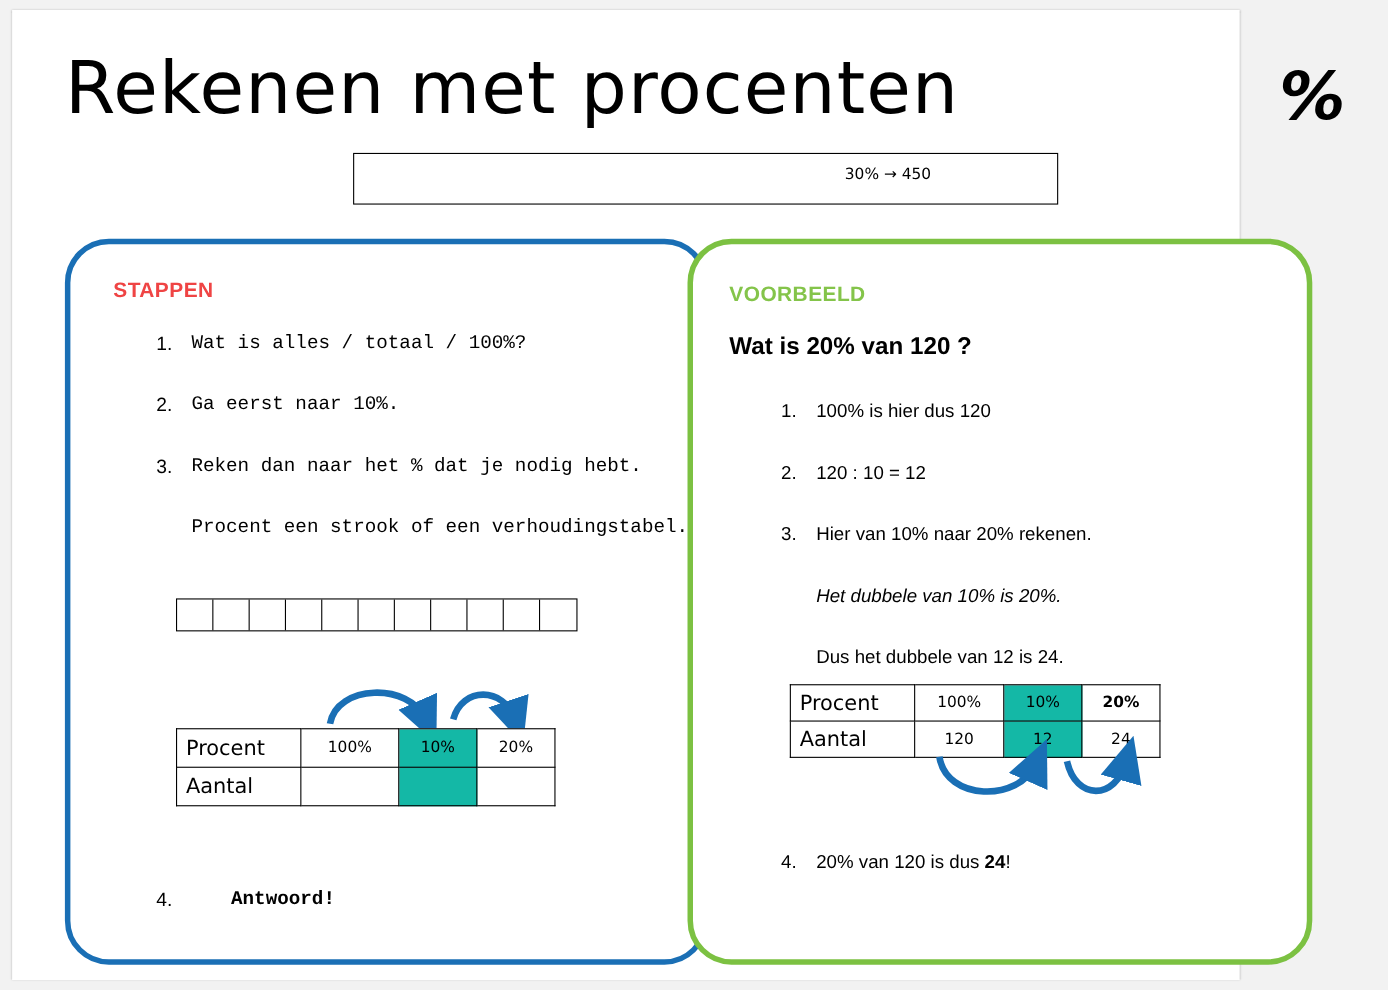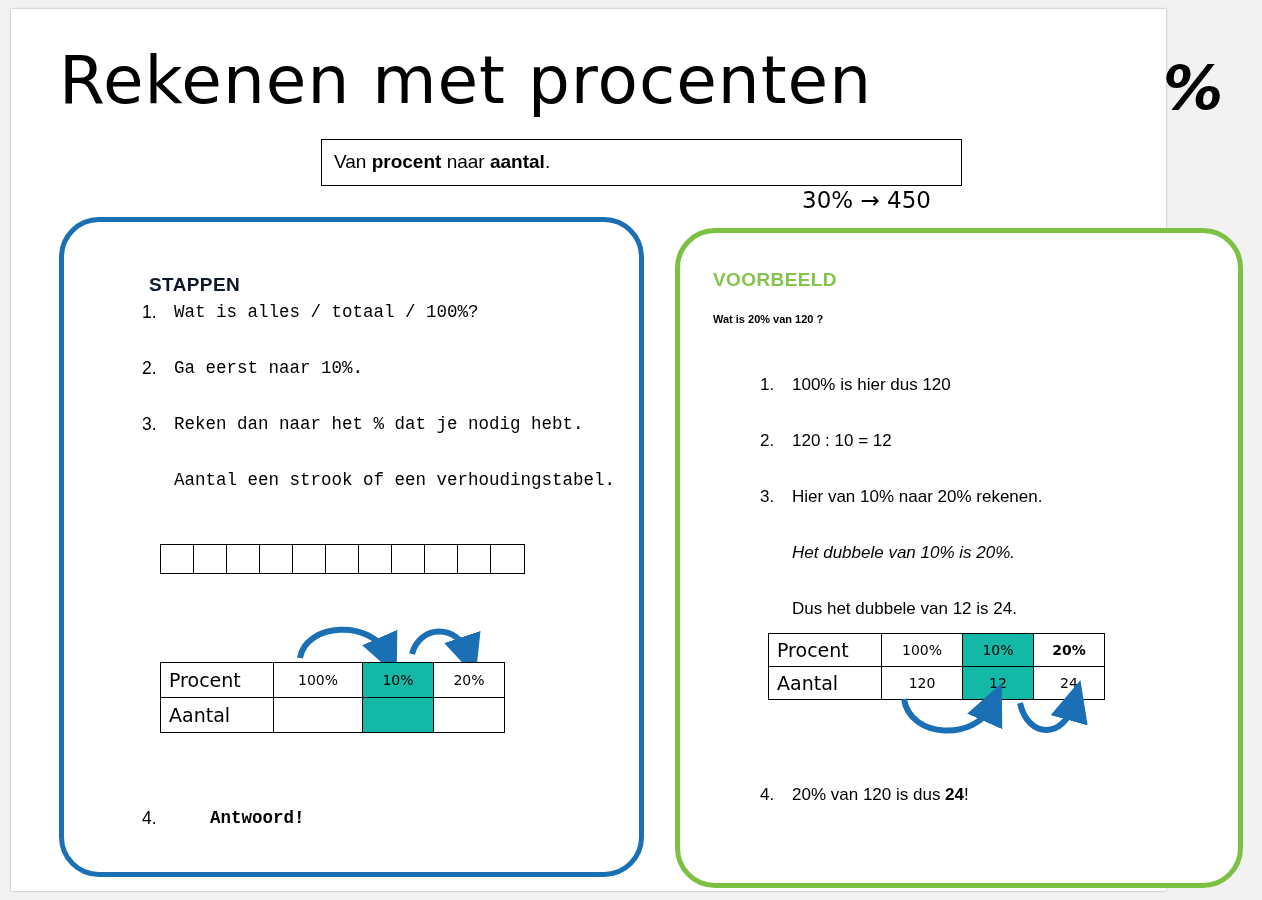--- a/index.html
+++ b/index.html
@@ -16,21 +16,20 @@
     overflow: hidden;
   }
   #sheet {
     position: absolute;
     left: 11px;
     top: 9px;
     width: 1116px;
     height: 882px;
     background: #ffffff;
     box-shadow: 0 0 2px rgba(0,0,0,0.35);
-    padding-left: 39px;
   }
 
   
   #title {
     position: absolute;
     left: 48px;
     top: 36px;
     font-family: "DejaVu Sans", sans-serif;
     font-size: 66px;
     line-height: 72px;
@@ -63,57 +62,55 @@
   #subtitle-text {
     position: absolute;
     left: 12px;
     top: 11px;
     font-size: 19px;
     color: #000;
   }
   #subtitle-text b { font-weight: 700; }
   #subtitle-example {
     position: absolute;
-    left: 480px;
+    left: 446px;
     top: 11px;
-    font-size: 23px;
+    font-size: 14px;
     color: #000;
     white-space: nowrap;
-    margin-top: 36px;
   }
   .arrow-glyph { font-family: "DejaVu Sans", sans-serif; }
 
   
   .panel {
     position: absolute;
     border-radius: 40px;
     background: #fff;
   }
   #panel-steps {
     left: 48px;
     top: 208px;
     width: 575px;
     height: 650px;
     border: 5px solid #1a6fb5;
   }
   #panel-example {
-    left: 664px;
+    left: 614px;
     top: 208px;
     width: 558px;
     height: 650px;
     border: 5px solid #7cc142;
-    margin-top: 11px;
   }
   .panel-heading {
     position: absolute;
     font-size: 19px;
     font-weight: 700;
     letter-spacing: 0.4px;
   }
-  #steps-heading { left: 39px; top: 52px; color: #0f172a; margin-left: 46px; }
+  #steps-heading { left: 39px; top: 32px; color: #ef4444; }
   #example-heading { left: 33px; top: 36px; color: #84c44a; }
 
   
   .step-row {
     position: absolute;
     font-size: 17.5px;
     color: #000;
     white-space: nowrap;
   }
   .step-num { position: absolute; }
@@ -170,21 +167,21 @@
   #table-example td.label { width: 100px; }
   #table-example td.c1 { width: 72px; }
   #table-example td.c2 { width: 62px; }
   #table-example td.c3 { width: 62px; }
 
   
   #example-question {
     position: absolute;
     left: 33px;
     top: 80px;
-    font-size: 11px;
+    font-size: 22px;
     font-weight: 700;
     color: #000;
     text-align: center;
   }
   .ex-row {
     position: absolute;
     font-size: 17px;
     color: #000;
     white-space: nowrap;
   }
@@ -196,41 +193,40 @@
 </head>
 <body>
 
 <div id="page">
   <div id="sheet">
 
     <div id="title">Rekenen met procenten</div>
     <div id="percent-glyph">%</div>
 
     <div id="subtitle-box">
-      <div id="subtitle-text"><span>Van </span><b>procent</b><span> naar </span><b>aantal</b><span>.</span></div>
       <div id="subtitle-example" class="arrow-glyph">30%  →  450</div>
     </div>
 
     <div class="panel" id="panel-steps">
       <div class="panel-heading" id="steps-heading">STAPPEN</div>
 
       <div class="step-row" style="top:80px; left:0;">
         <span class="step-num" style="left:78px;">1.</span>
         <span class="step-text">Wat is alles / totaal / 100%?</span>
       </div>
       <div class="step-row" style="top:136px; left:0;">
         <span class="step-num" style="left:78px;">2.</span>
         <span class="step-text">Ga eerst naar 10%.</span>
       </div>
       <div class="step-row" style="top:192px; left:0;">
         <span class="step-num" style="left:78px;">3.</span>
         <span class="step-text">Reken dan naar het % dat je nodig hebt.</span>
       </div>
       <div class="step-row" style="top:248px; left:0;">
-        <span class="step-text">Aantal een strook of een verhoudingstabel.</span>
+        <span class="step-text">Procent een strook of een verhoudingstabel.</span>
       </div>
 
       <div id="strip">
         <div class="cell"></div>
         <div class="cell"></div>
         <div class="cell"></div>
         <div class="cell"></div>
         <div class="cell"></div>
         <div class="cell"></div>
         <div class="cell"></div>

